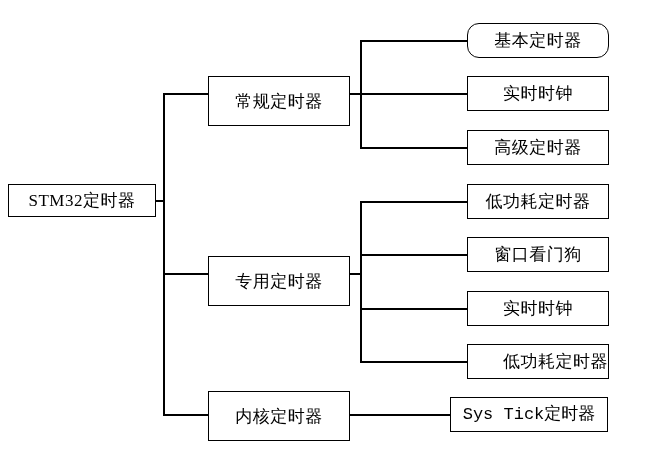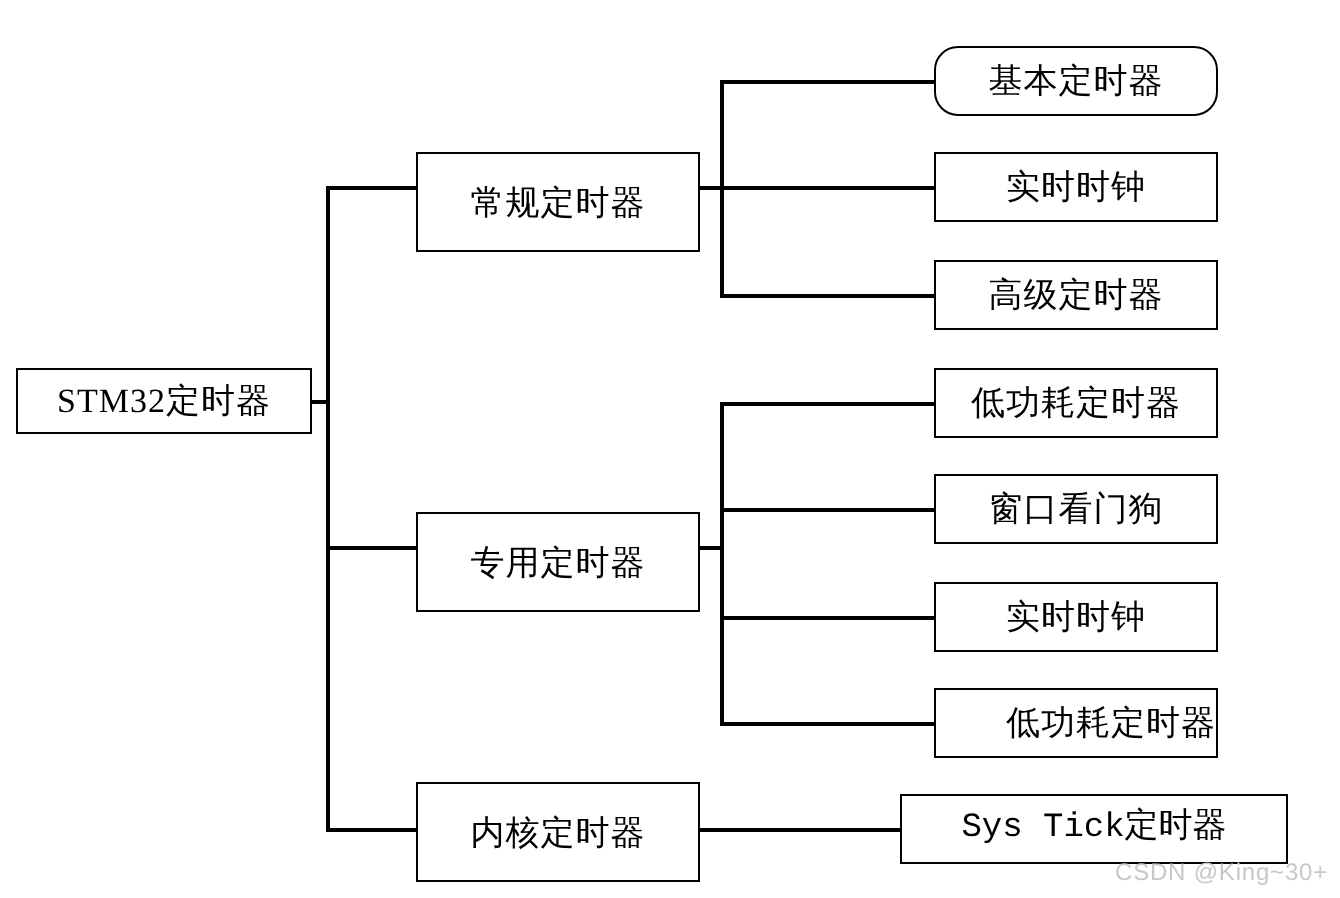--- a/index.html
+++ b/index.html
@@ -60,21 +60,21 @@
   #node-basic      { top: 23px; border-radius: 12px; }
   #node-general    { top: 76px; }
   #node-advanced   { top: 130px; }
   #node-iwdg       { top: 184px; }
   #node-wwdg       { top: 237px; }
   #node-rtc        { top: 291px; }
   #node-lptim      { top: 344px; justify-content: flex-end; }
   #node-systick {
     left: 450px;
     top: 397px;
-    width: 194px;
+    width: 158px;
     height: 35px;
     font-size: 17px;
     font-family: "Liberation Mono", "DejaVu Sans Mono", monospace;
   }
   #node-systick .node-label {
     letter-spacing: 0px;
   }
   
   .line {
     position: absolute;
@@ -160,15 +160,14 @@
   <div class="node node-l3" id="node-wwdg">
     <span class="node-label">窗口看门狗</span>
   </div>
   <div class="node node-l3" id="node-lptim">
     <span class="node-label">低功耗定时器</span>
   </div>
   <div class="node" id="node-systick">
     <span class="node-label">Sys Tick定时器</span>
   </div>
 
-  <div id="watermark">CSDN @King~30+</div>
 
 </div>
 
 </body></html>

